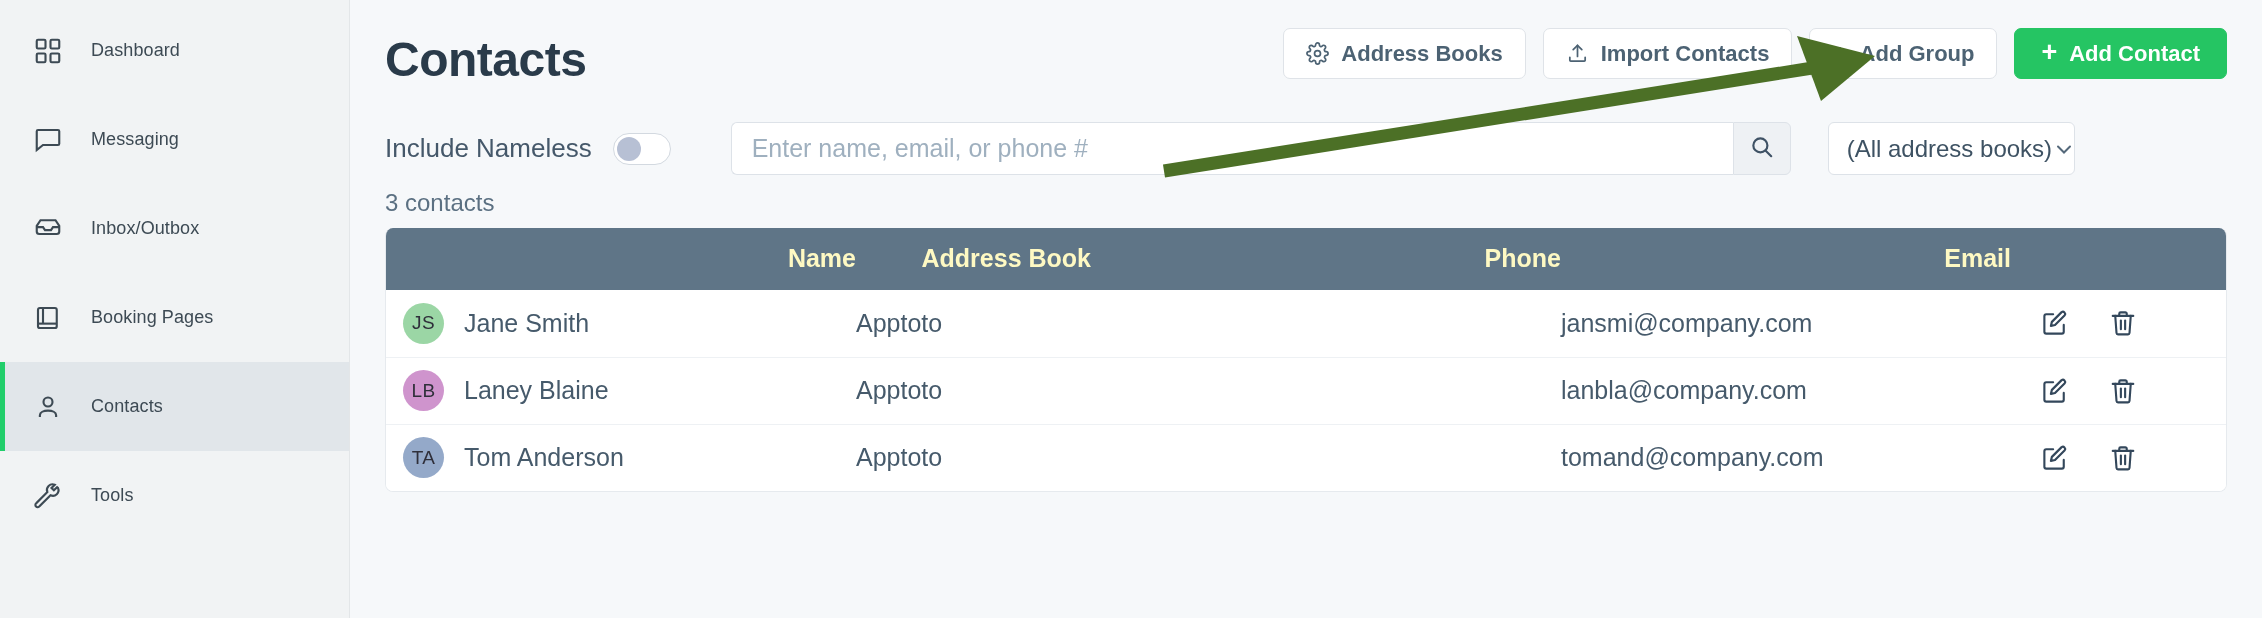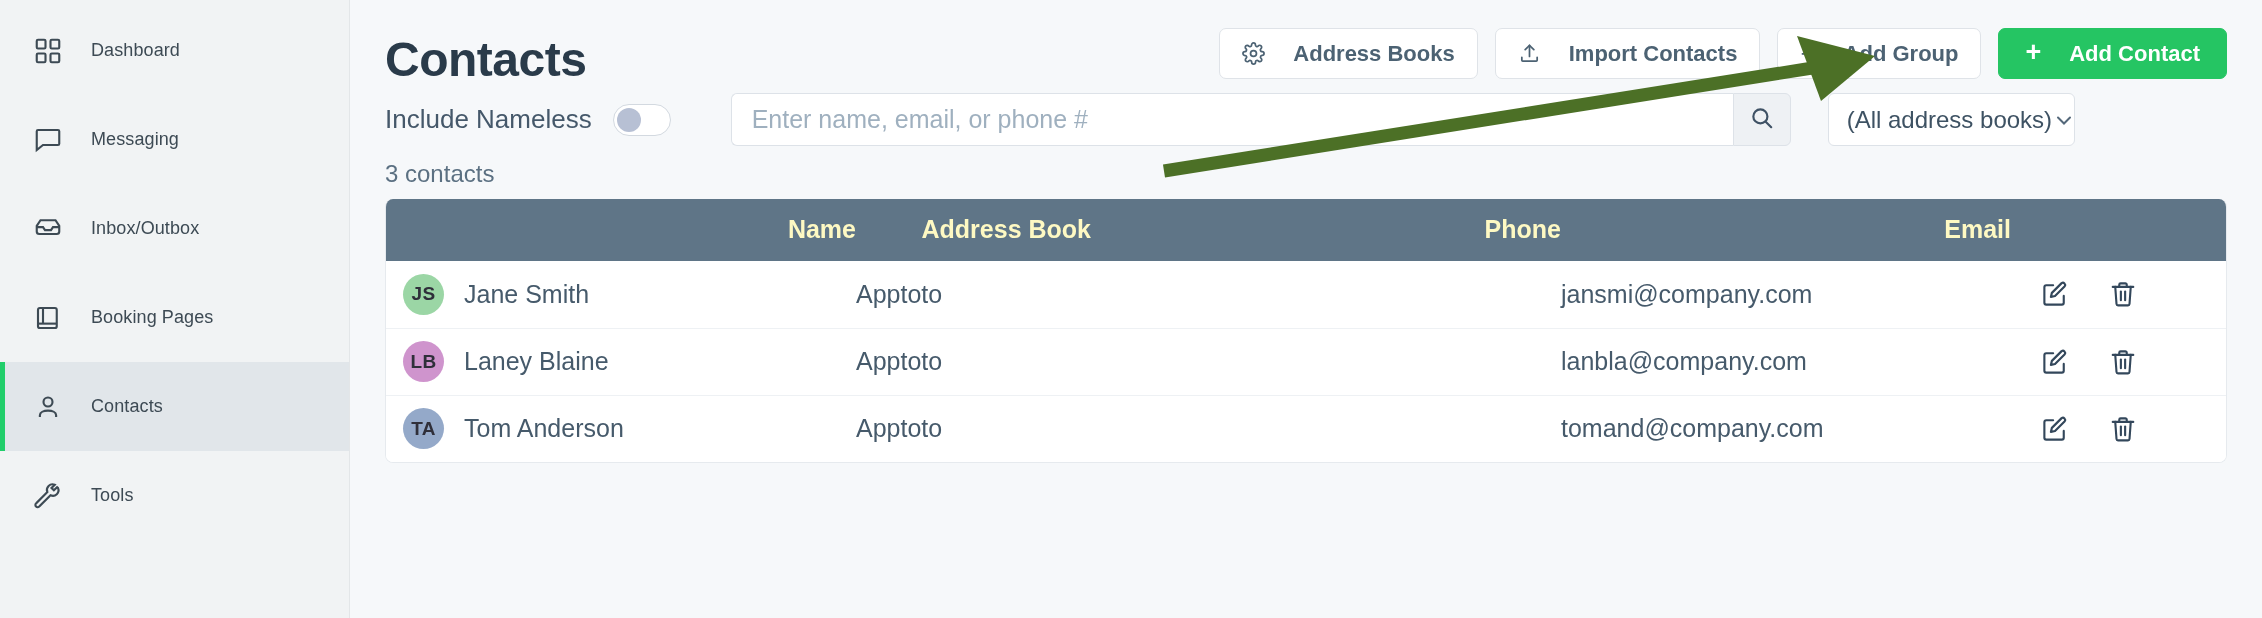--- a/index.html
+++ b/index.html
@@ -98,21 +98,21 @@
   .actions {
     display: flex;
     align-items: center;
     gap: 17px;
   }
 
   .btn {
     display: inline-flex;
     align-items: center;
     justify-content: center;
-    gap: 28px;
+    gap: 12px;
     height: 51px;
     padding: 0 22px;
     font-size: 22px;
     border-radius: 7px;
     border: 1px solid #dfe3e8;
     background: #ffffff;
     color: #4c6273;
     font-weight: bold;
     cursor: pointer;
     white-space: nowrap;
@@ -149,21 +149,21 @@
     line-height: 1;
     position: relative;
     top: -1px;
     color: #4c6273;
   }
 
   
   .filterbar {
     display: flex;
     align-items: center;
-    margin-top: 9px;
+    margin-top: 38px;
   }
 
   .toggle-wrap {
     display: flex;
     align-items: center;
     gap: 21px;
   }
 
   .toggle-label {
     font-size: 26px;
@@ -315,21 +315,21 @@
   }
 
   .avatar {
     width: 41px;
     height: 41px;
     border-radius: 50%;
     display: flex;
     align-items: center;
     justify-content: center;
     font-size: 19px;
-    font-weight: bold;
+    font-weight: normal;
     color: #2f2f3a;
     flex-shrink: 0;
     letter-spacing: .3px;
   }
 
   .row-actions {
     display: flex;
     align-items: center;
     justify-content: flex-start;
     gap: 36px;

